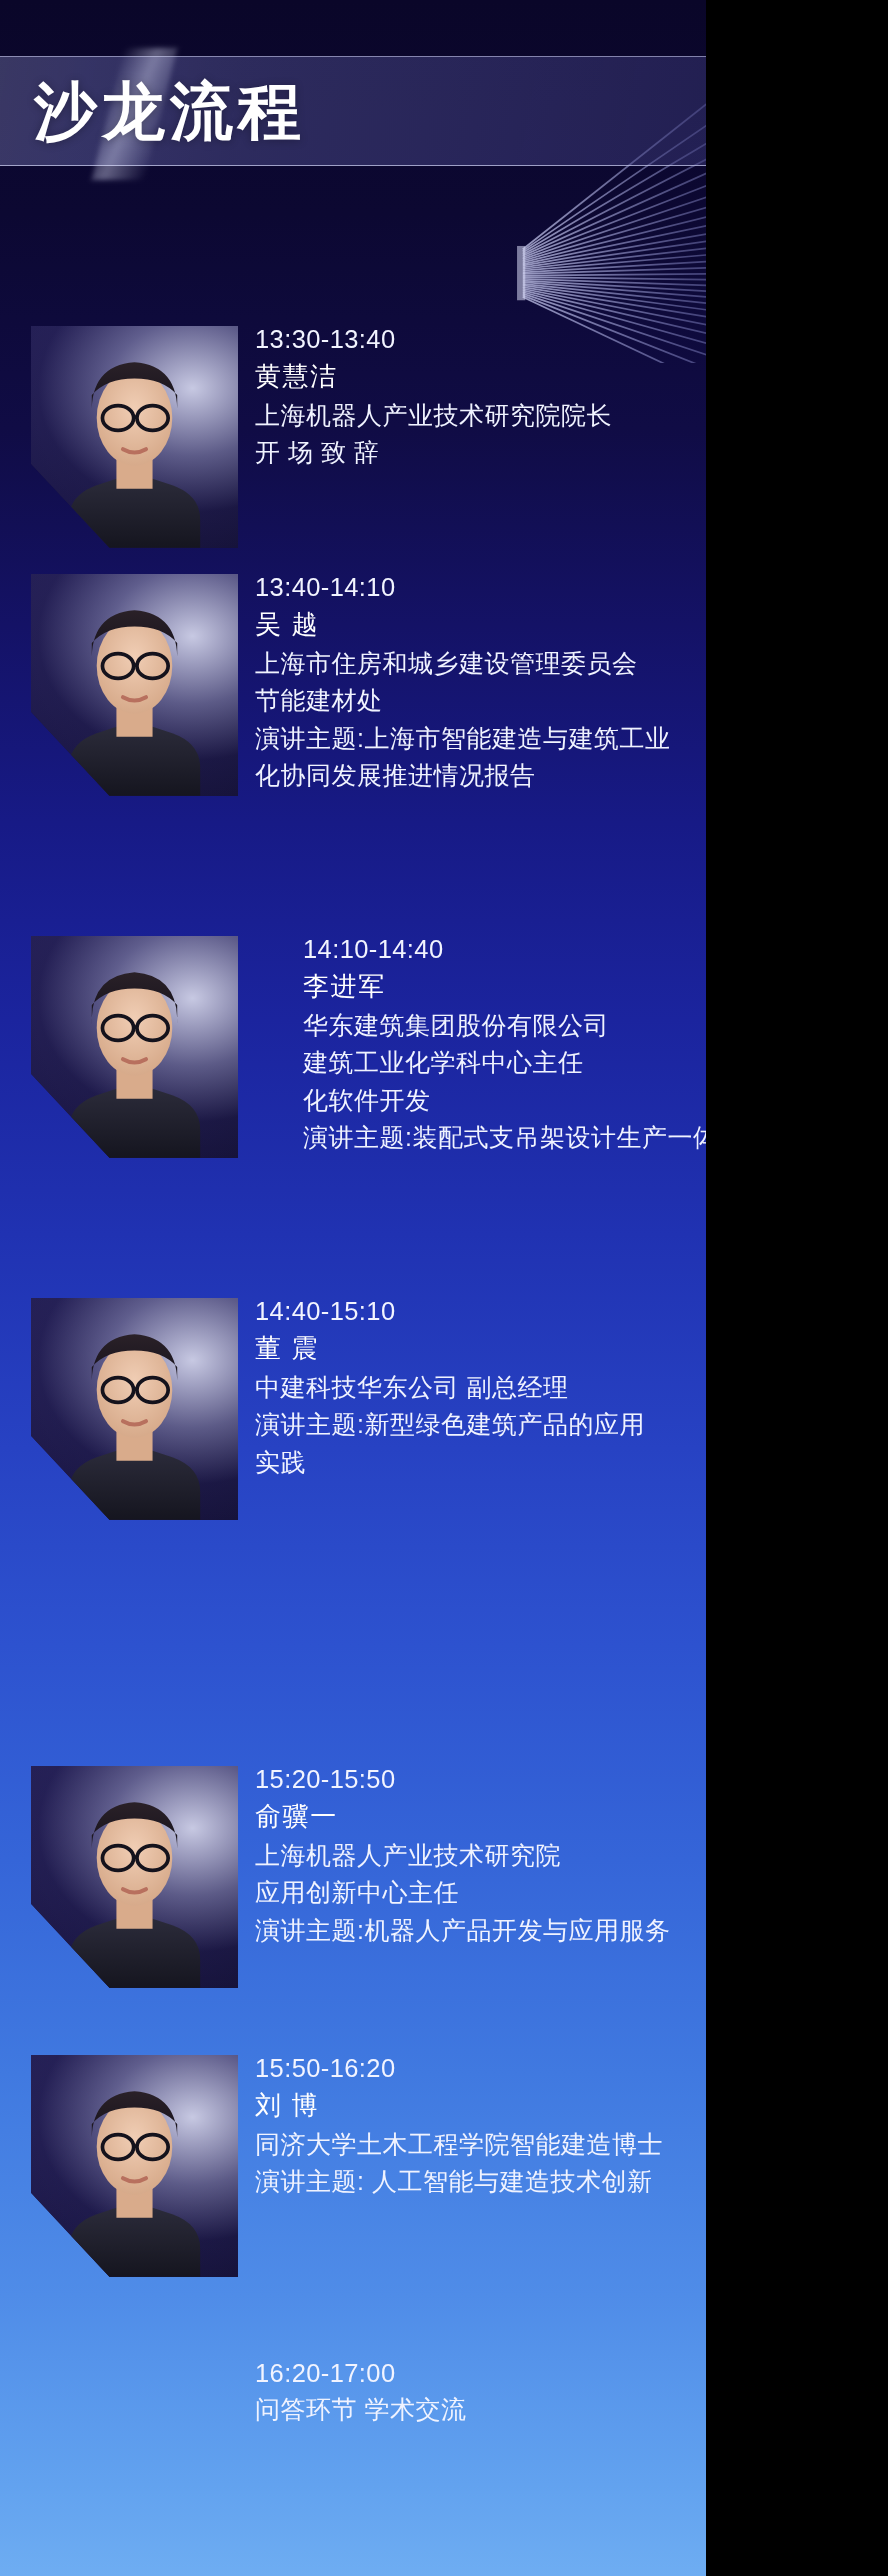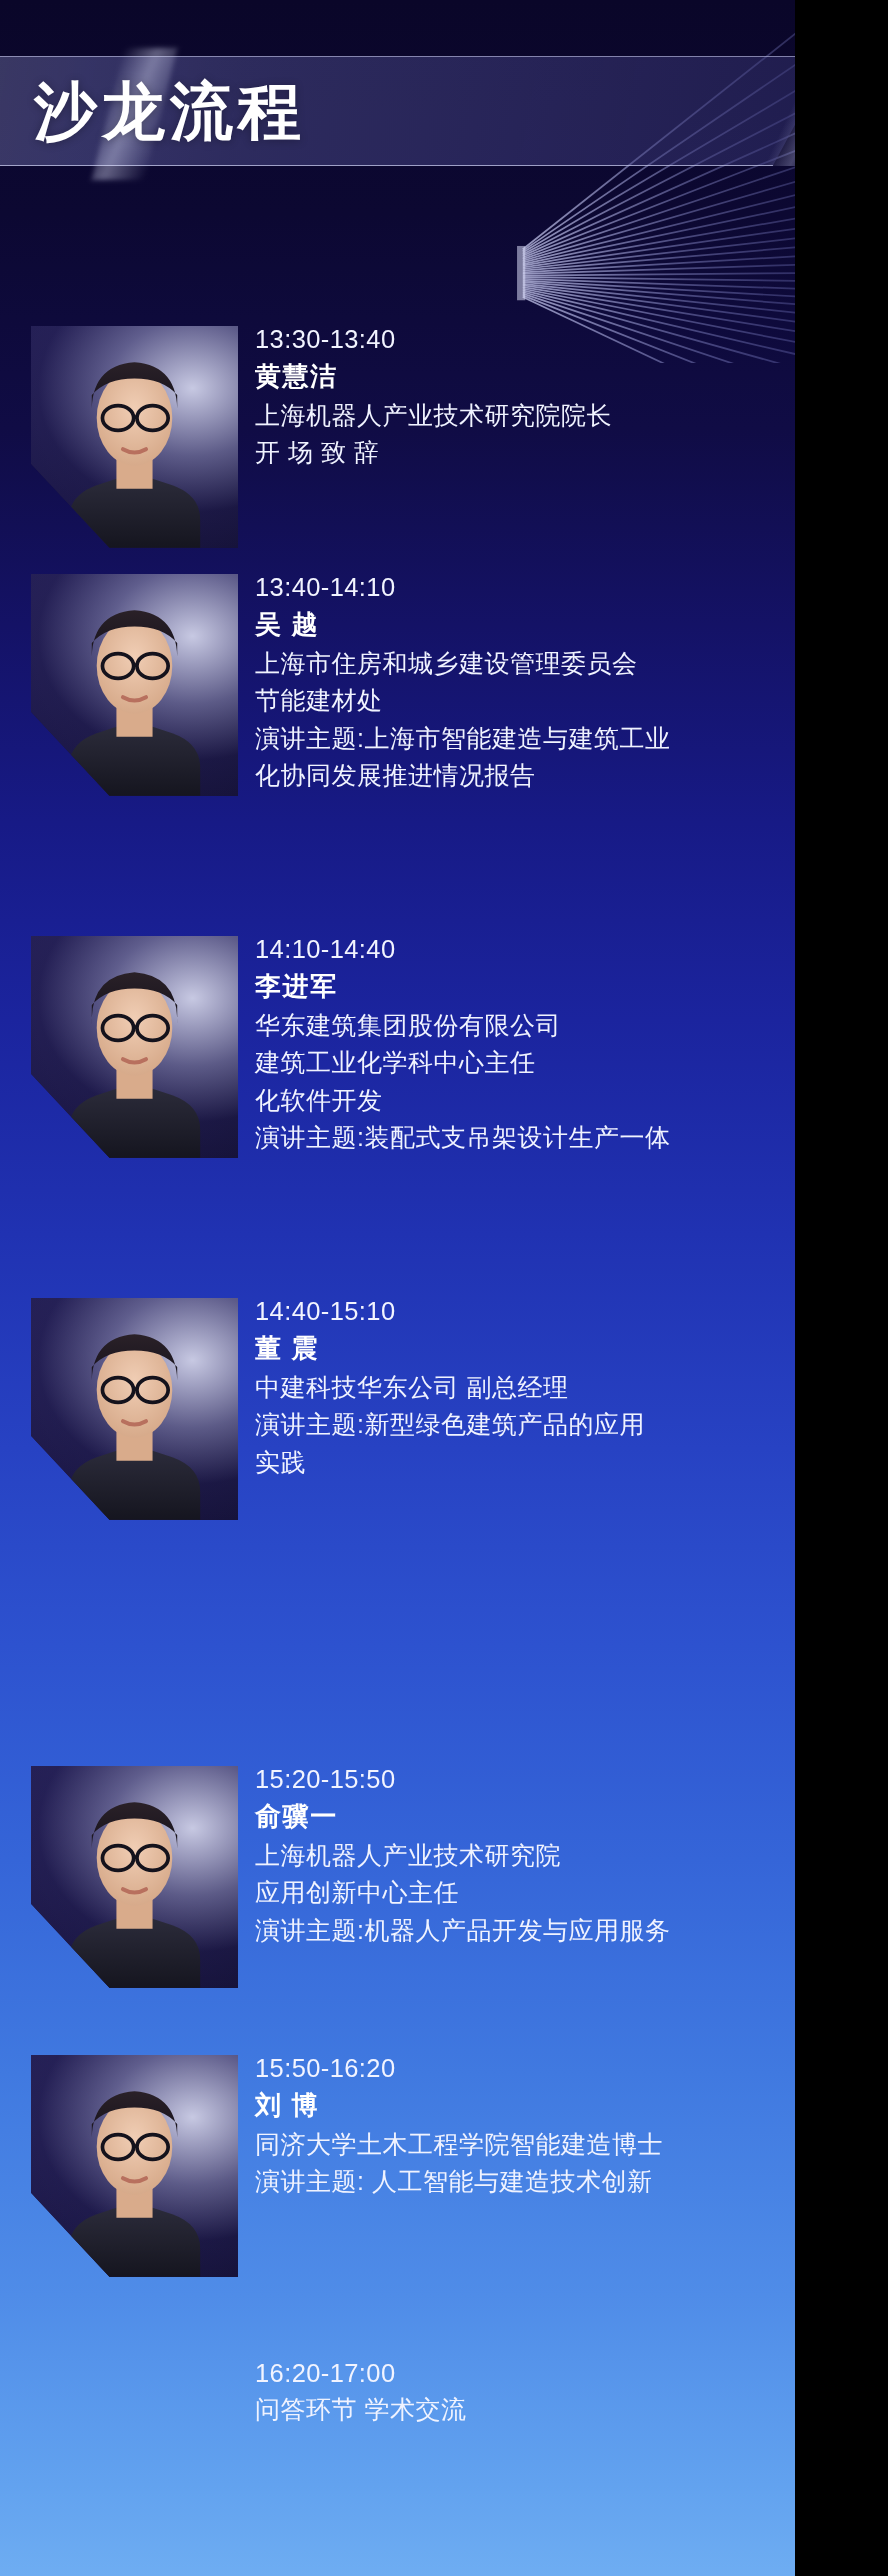--- a/index.html
+++ b/index.html
@@ -3,21 +3,21 @@
 <meta charset="utf-8">
 <style>
   * { margin:0; padding:0; box-sizing:border-box; }
   html,body { background:#000; }
   body {
     font-family:"Liberation Sans","DejaVu Sans",sans-serif;
     -webkit-font-smoothing:antialiased;
   }
   #poster {
     position:relative;
-    width:795px;
+    width:706px;
     height:2576px;
     overflow:hidden;
     background:
       linear-gradient(180deg,
         #0a0629 0px,
         #0c0832 214px,
         #100c45 428px,
         #141266 625px,
         #171a86 823px,
         #1b249e 1020px,
@@ -132,21 +132,21 @@
   }
   .time {
     font-size:25.5px;
     color:#f2f4ff;
     line-height:1.42;
     letter-spacing:0.4px;
     font-weight:400;
   }
   .name {
     font-size:26px;
-    font-weight:bold;
+    font-weight:normal;
     color:#ffffff;
     line-height:1.52;
     letter-spacing:1.6px;
   }
   .line {
     font-size:25px;
     color:#f0f3ff;
     line-height:1.50;
     letter-spacing:0.5px;
     font-weight:400;
@@ -283,21 +283,21 @@
         </div>
         <div class="text-col">
           <div class="time">13:40-14:10</div>
           <div class="name">吴 越</div>
           <div class="line">上海市住房和城乡建设管理委员会</div>
           <div class="line">节能建材处</div>
           <div class="line">演讲主题:上海市智能建造与建筑工业</div>
           <div class="line">化协同发展推进情况报告</div>
         </div>
       </div>
-      <div class="row" style="position: absolute; left: 0px; top: 625px; width: 889px;">
+      <div class="row" style="position: absolute; left: 0px; top: 625px; width: 889px; gap: 48px;">
         <div class="avatar-col">
           <div class="avatar" title="李进军 portrait">
             <div class="bgfill"></div>
             <svg class="person" viewBox="0 0 252 270" preserveAspectRatio="none">
               <defs>
                 <linearGradient id="hair2" x1="0" y1="0" x2="0" y2="1">
                   <stop offset="0" stop-color="#2a2128"></stop>
                   <stop offset="1" stop-color="#14101a"></stop>
                 </linearGradient>
                 <linearGradient id="suit2" x1="0" y1="0" x2="0" y2="1">

